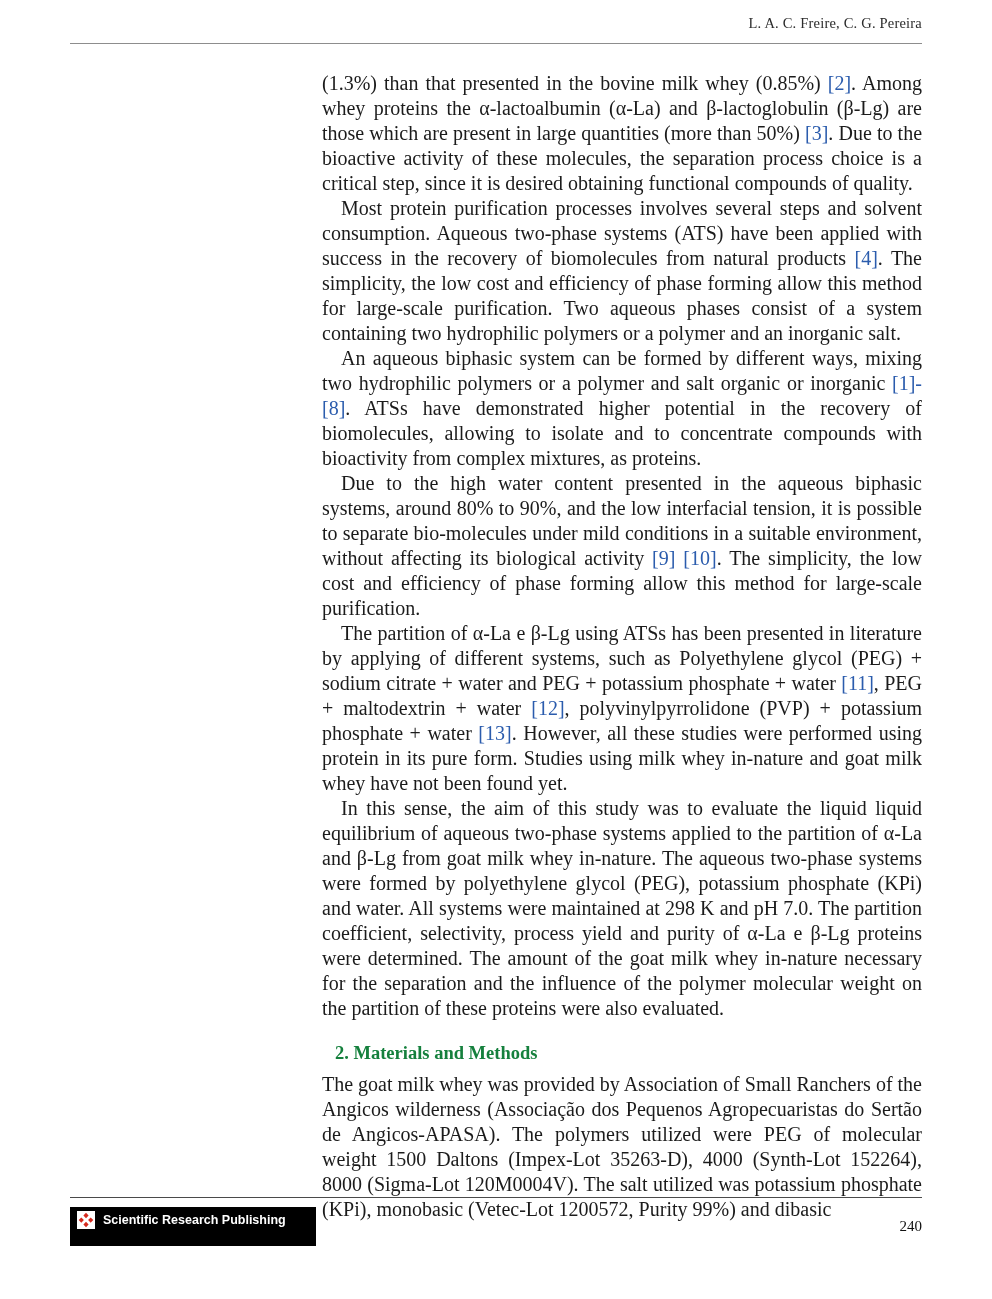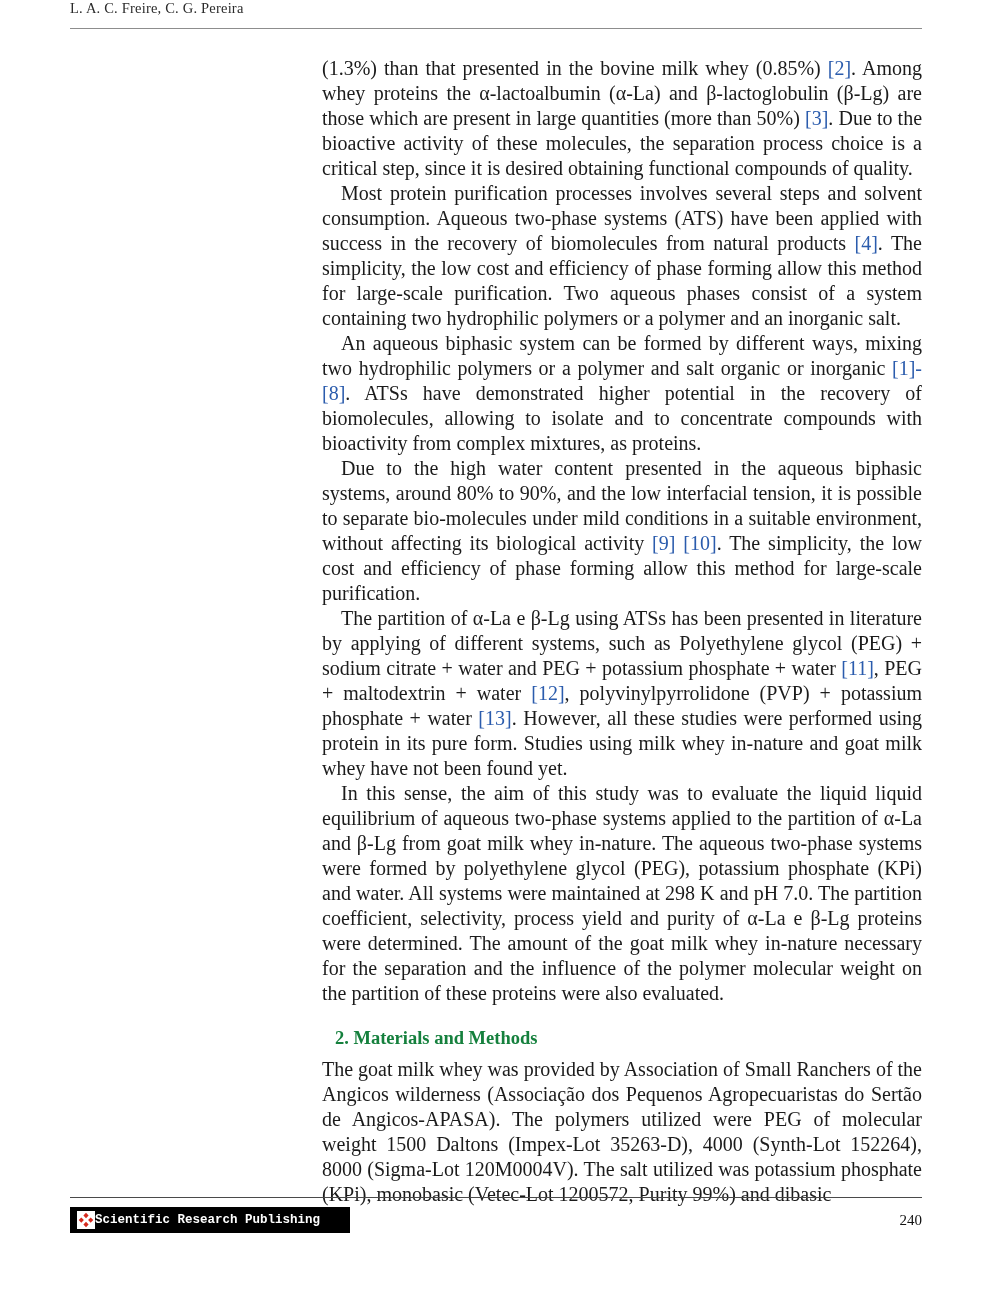--- a/index.html
+++ b/index.html
@@ -5,24 +5,24 @@
   html, body { margin: 0; padding: 0; }
   body {
     width: 992px; height: 1299px;
     background: #ffffff;
     position: relative;
     overflow: hidden;
     font-family: "Liberation Serif", serif;
     color: #1b1b1b;
   }
   .running-head {
-    margin: 0 70px;
+    margin: 15px 70px;
     padding-bottom: 11px;
     border-bottom: 1px solid #8d8d8d;
-    text-align: left;
+    text-align: right;
     font-size: 14.5px;
     color: #2b2b2b;
     letter-spacing: 0.2px;
   }
   .content {
     margin: 27px 70px 0 322px;
   }
   .content p {
     margin: 0;
     text-align: justify;
@@ -56,22 +56,23 @@
     padding-top: 9px;
     display: flex;
     justify-content: space-between;
     align-items: center;
   }
   .publisher-bar {
     background: #000000;
     color: #ffffff;
     display: flex;
     align-items: center;
-    padding: 4px 30px 4px 7px;
-    font-family: Liberation Mono, monospace;
+    gap: 8px;
+    padding: 4px 30px 17px 7px;
+    font-family: Liberation Sans, sans-serif;
     font-size: 12.5px;
     font-weight: bold;
   }
   .logo-box {
     width: 18px; height: 18px;
     background: #ffffff;
     display: flex;
     align-items: center;
     justify-content: center;
   }

